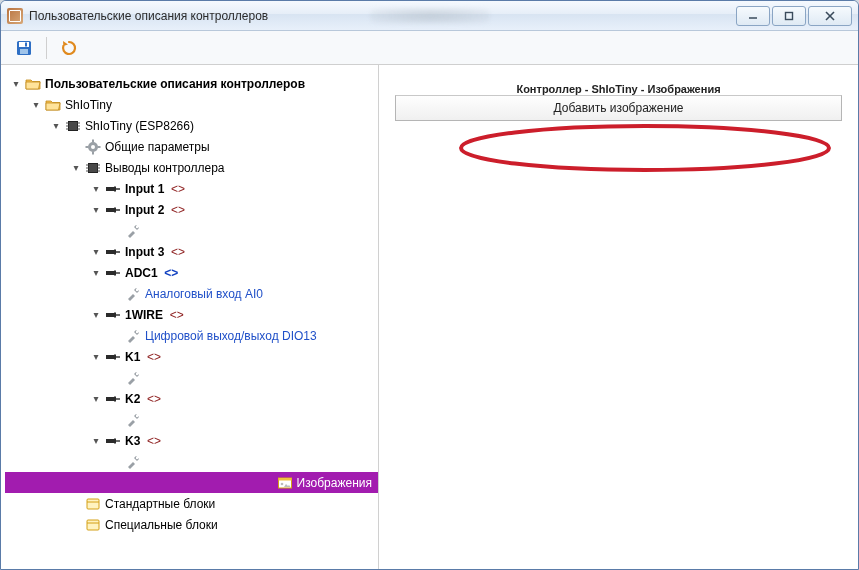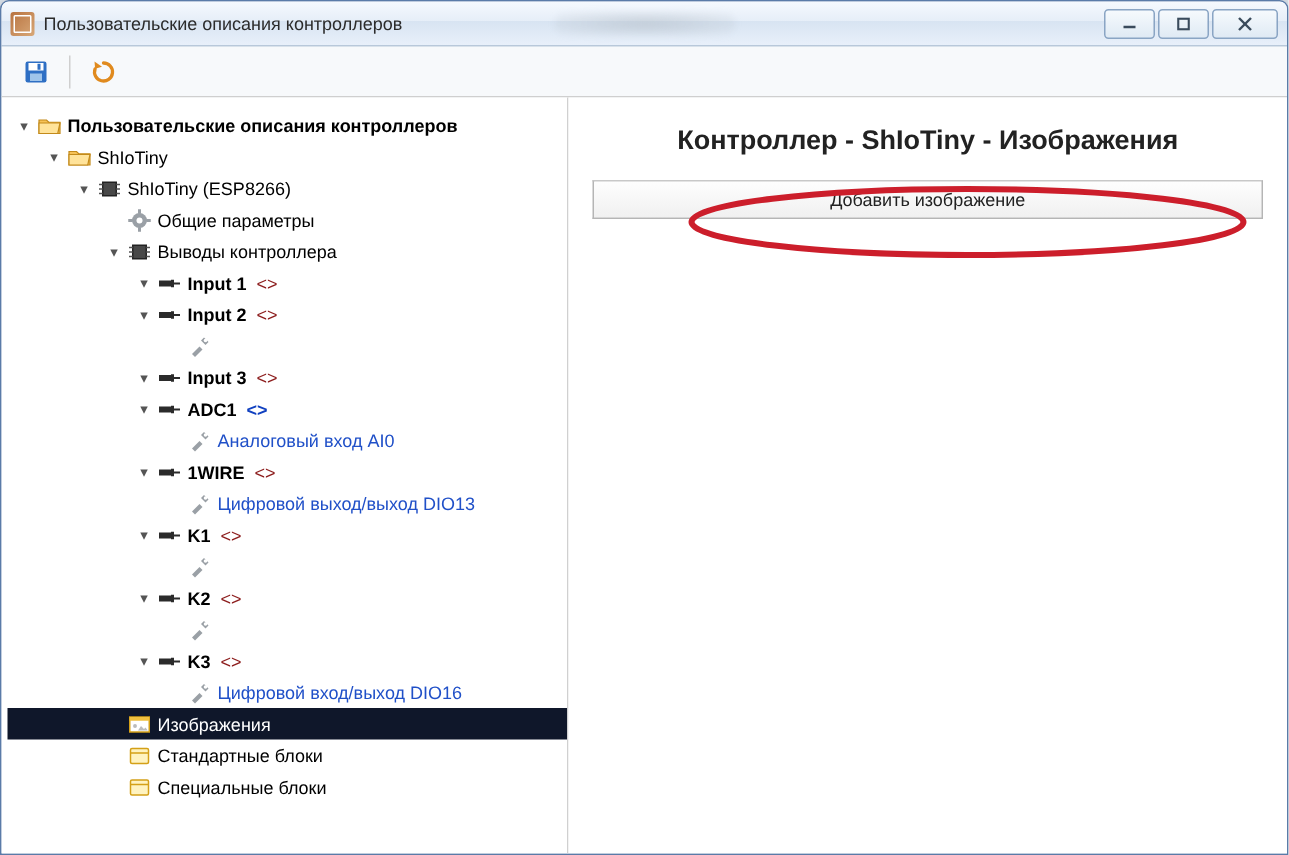--- a/index.html
+++ b/index.html
@@ -108,22 +108,23 @@
     
     .tree ul { list-style:none; padding-left:0; }
     .tree li { white-space:nowrap; }
     .row {
       display:flex;
       align-items:center;
       height:21px;
       padding-right:6px;
     }
     .row.selected {
-      background:#0f172a;
+      background:#a21caf;
       color:#fff;
+      justify-content:flex-end;
     }
     .indent { display:inline-block; }
     .exp {
       width:14px; height:14px;
       display:inline-flex; align-items:center; justify-content:center;
       cursor:pointer;
       color:#555;
       font-size:10px;
       user-select:none;
     }
@@ -138,23 +139,23 @@
     .tag { color:#8b1a1a; }
     .tag-blue { color:#1040c0; font-weight:bold; }
     .sub-blue { color:#2050c8; }
     .bold { font-weight:bold; }
     
     .folder-icon svg, .chip-icon svg, .gear-icon svg, .pin-icon svg, .tool-icon svg, .img-icon svg, .block-icon svg { width:16px; height:16px; }
     
     .panel-title {
       text-align:center;
       font-weight:bold;
-      font-size:18px;
+      font-size:11px;
       color:#222;
-      margin-bottom:16px;
+      margin-bottom:0;
     }
     .add-btn {
       width:100%;
       height:26px;
       border:1px solid #b5b5b5;
       border-top-color:#c8c8c8;
       background:linear-gradient(to bottom,#fefefe,#f0f0f0);
       display:flex; align-items:center; justify-content:center;
       cursor:pointer;
       font-family:inherit;
@@ -498,21 +499,20 @@
                                   <div class="row">
                                     <span class="indent" style="width:104px"></span>
                                     <span class="exp none">▾</span>
                                     <span class="ico tool-icon">
                                       <svg viewBox="0 0 16 16">
                                         <path d="M3 13l5-5 2 2-5 5z" fill="#9aa0a6"></path>
                                         <path d="M11 2l3 3-2 2-3-3z" fill="#9aa0a6"></path>
                                         <circle cx="12" cy="4" r="1.2" fill="#fff"></circle>
                                       </svg>
                                     </span>
-                                    <span class="label sub-blue">Цифровой вход/выход DIO16</span>
                                   </div>
                                 </li>
                               </ul>
                             </li>
                           </ul>
                       </li>
                       <li>
                         <div class="row selected">
                           <span class="indent" style="width:64px"></span>
                           <span class="exp none">▾</span>

